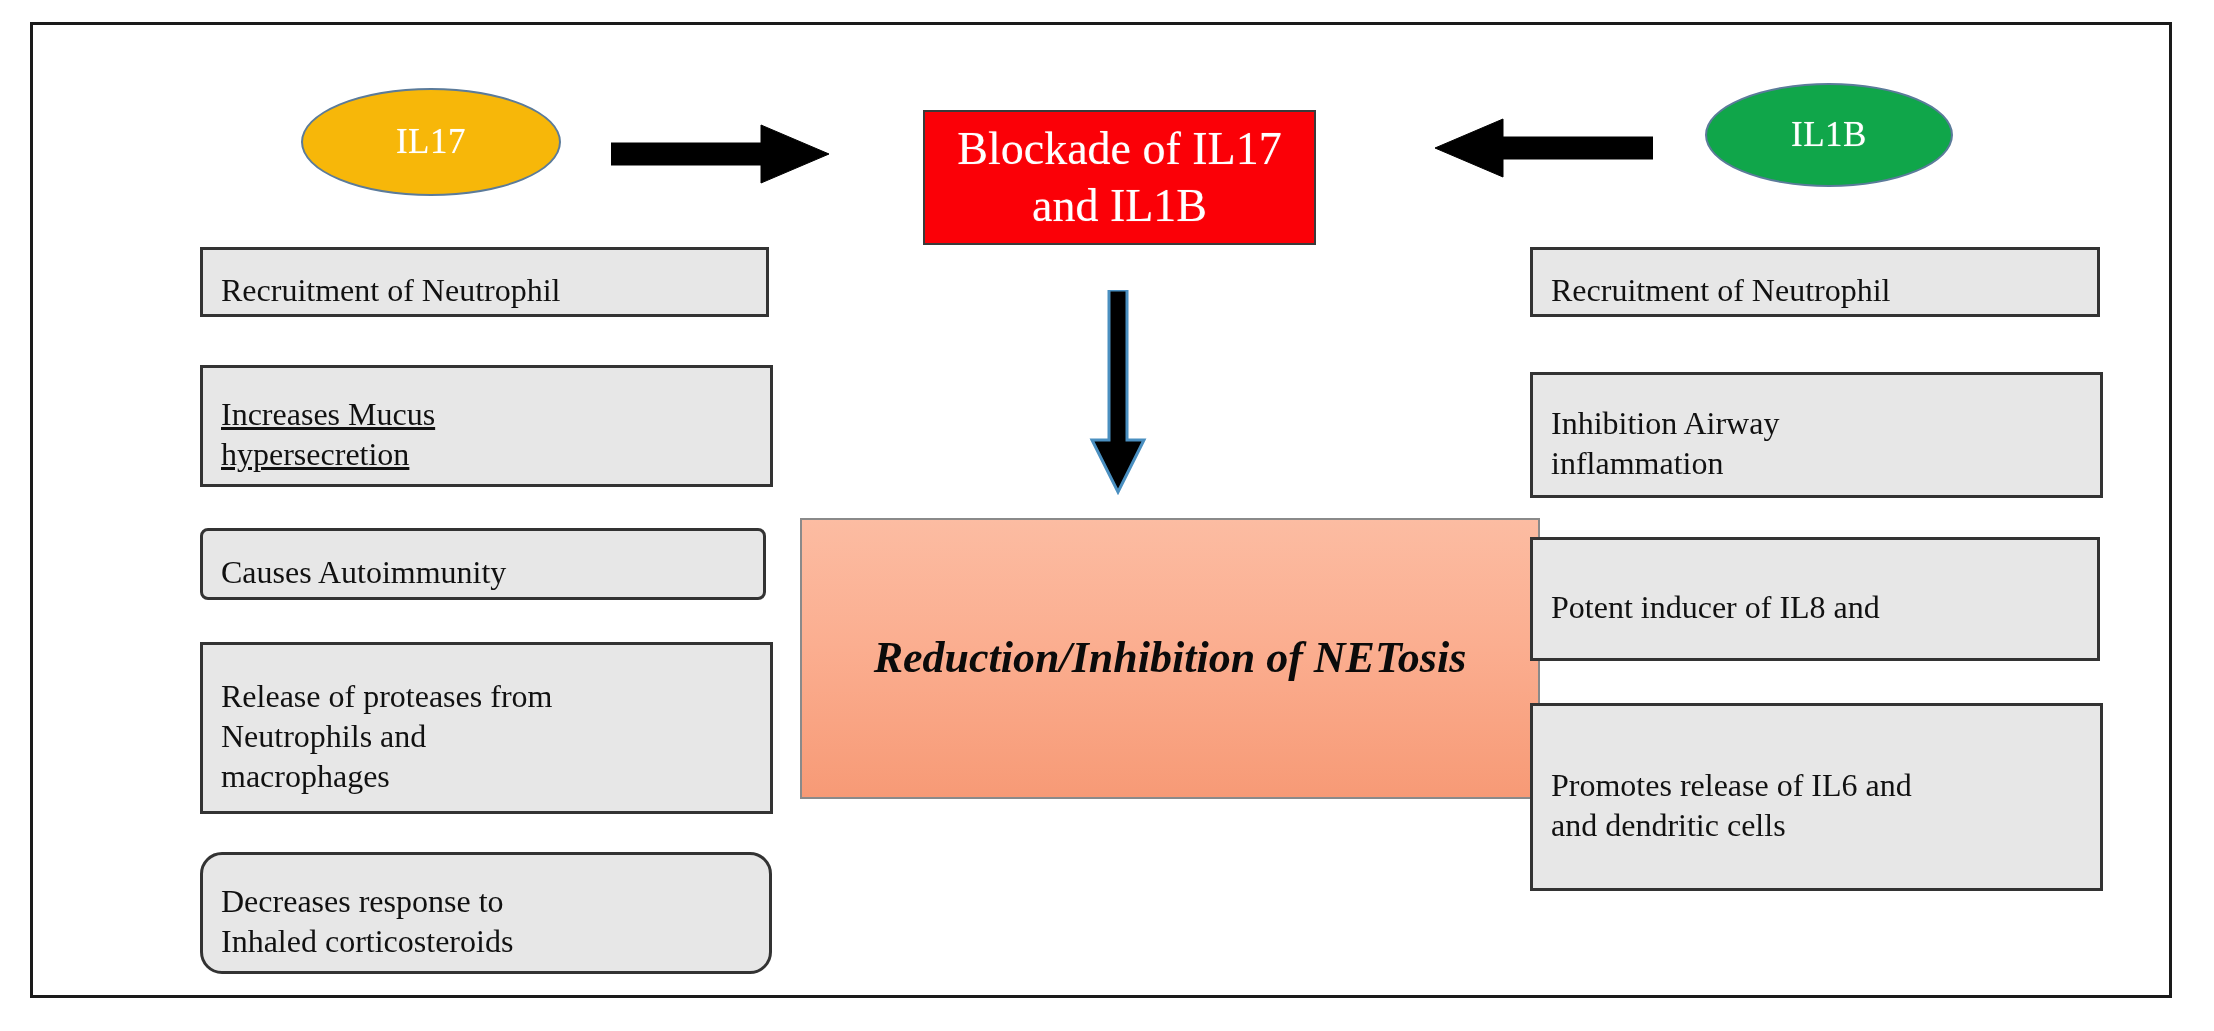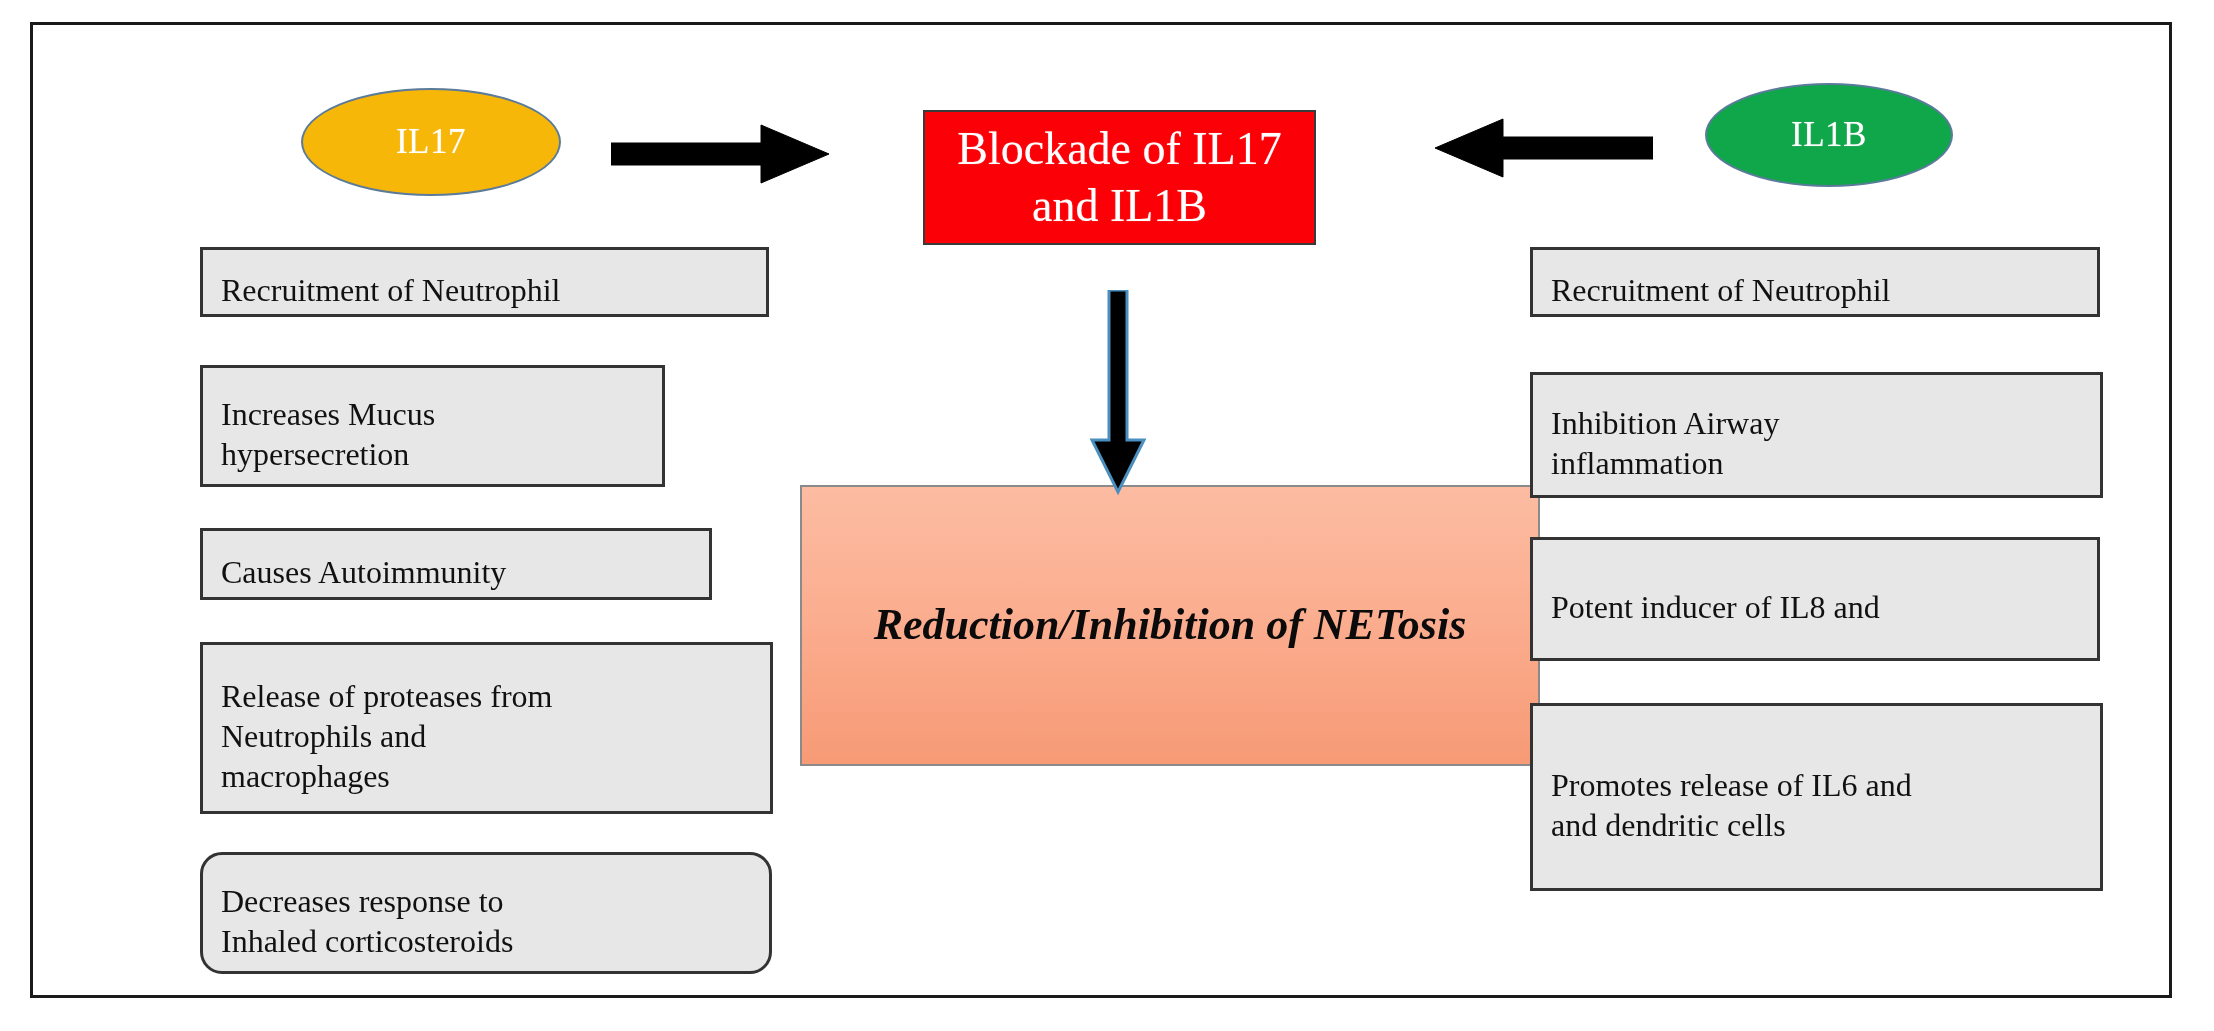--- a/index.html
+++ b/index.html
@@ -68,21 +68,21 @@
     text-align: center;
     color: #ffffff;
     font-size: 46px;
     line-height: 1.22;
     padding: 0 18px;
     text-shadow: 0 0 1px rgba(255,255,255,0.5);
   }
 
   
   .peach-box {
-    left: 767px; top: 460px; width: 740px; height: 281px;
+    left: 767px; top: 493px; width: 740px; height: 281px;
     background: linear-gradient(180deg, #FCBCA2 0%, #FBAE90 45%, #F79A76 100%);
     border: 2px solid #8a8a8a;
     display: flex;
     align-items: center;
     justify-content: center;
     text-align: center;
     font-weight: bold;
     font-style: italic;
     font-size: 44px;
     line-height: 1.28;
@@ -98,22 +98,22 @@
     align-items: center;
     font-size: 32px;
     line-height: 1.26;
     color: #111111;
     padding: 24px 16px 8px 18px;
   }
   .grey-box span { display: block; }
 
   
   .l0 { left: 167px; top: 222px;  width: 569px; height: 70px; }
-  .l1 { left: 167px; top: 340px;  width: 465px; height: 122px; }
-  .l2 { left: 167px; top: 503px;  width: 512px; height: 72px; }
+  .l1 { left: 167px; top: 340px;  width: 573px; height: 122px; text-decoration: underline; }
+  .l2 { left: 167px; top: 503px;  width: 566px; height: 72px; border-radius: 8px; }
   .l3 { left: 167px; top: 617px;  width: 573px; height: 172px; }
   .l4 { left: 167px; top: 827px;  width: 572px; height: 122px; border-radius: 22px; }
 
   
   .r0 { left: 1497px; top: 222px; width: 570px; height: 70px; }
   .r1 { left: 1497px; top: 347px; width: 573px; height: 126px; }
   .r2 { left: 1497px; top: 512px; width: 570px; height: 124px; }
   .r3 { left: 1497px; top: 678px; width: 573px; height: 188px; }
 
   

